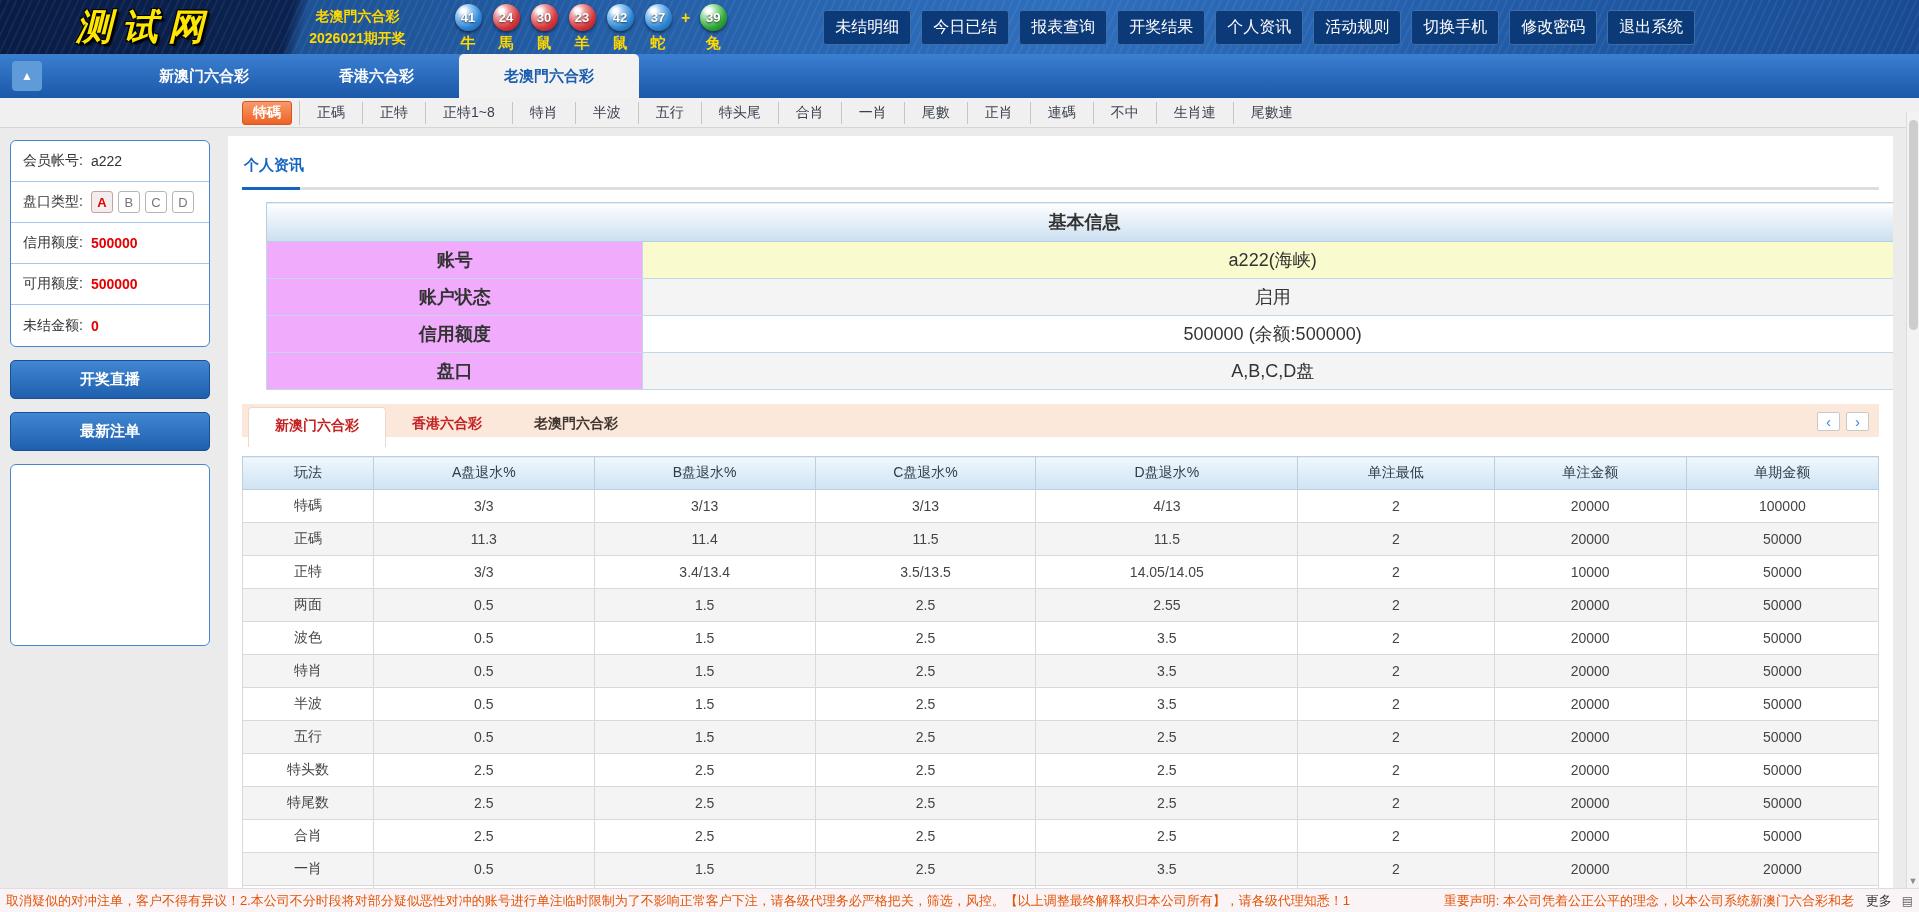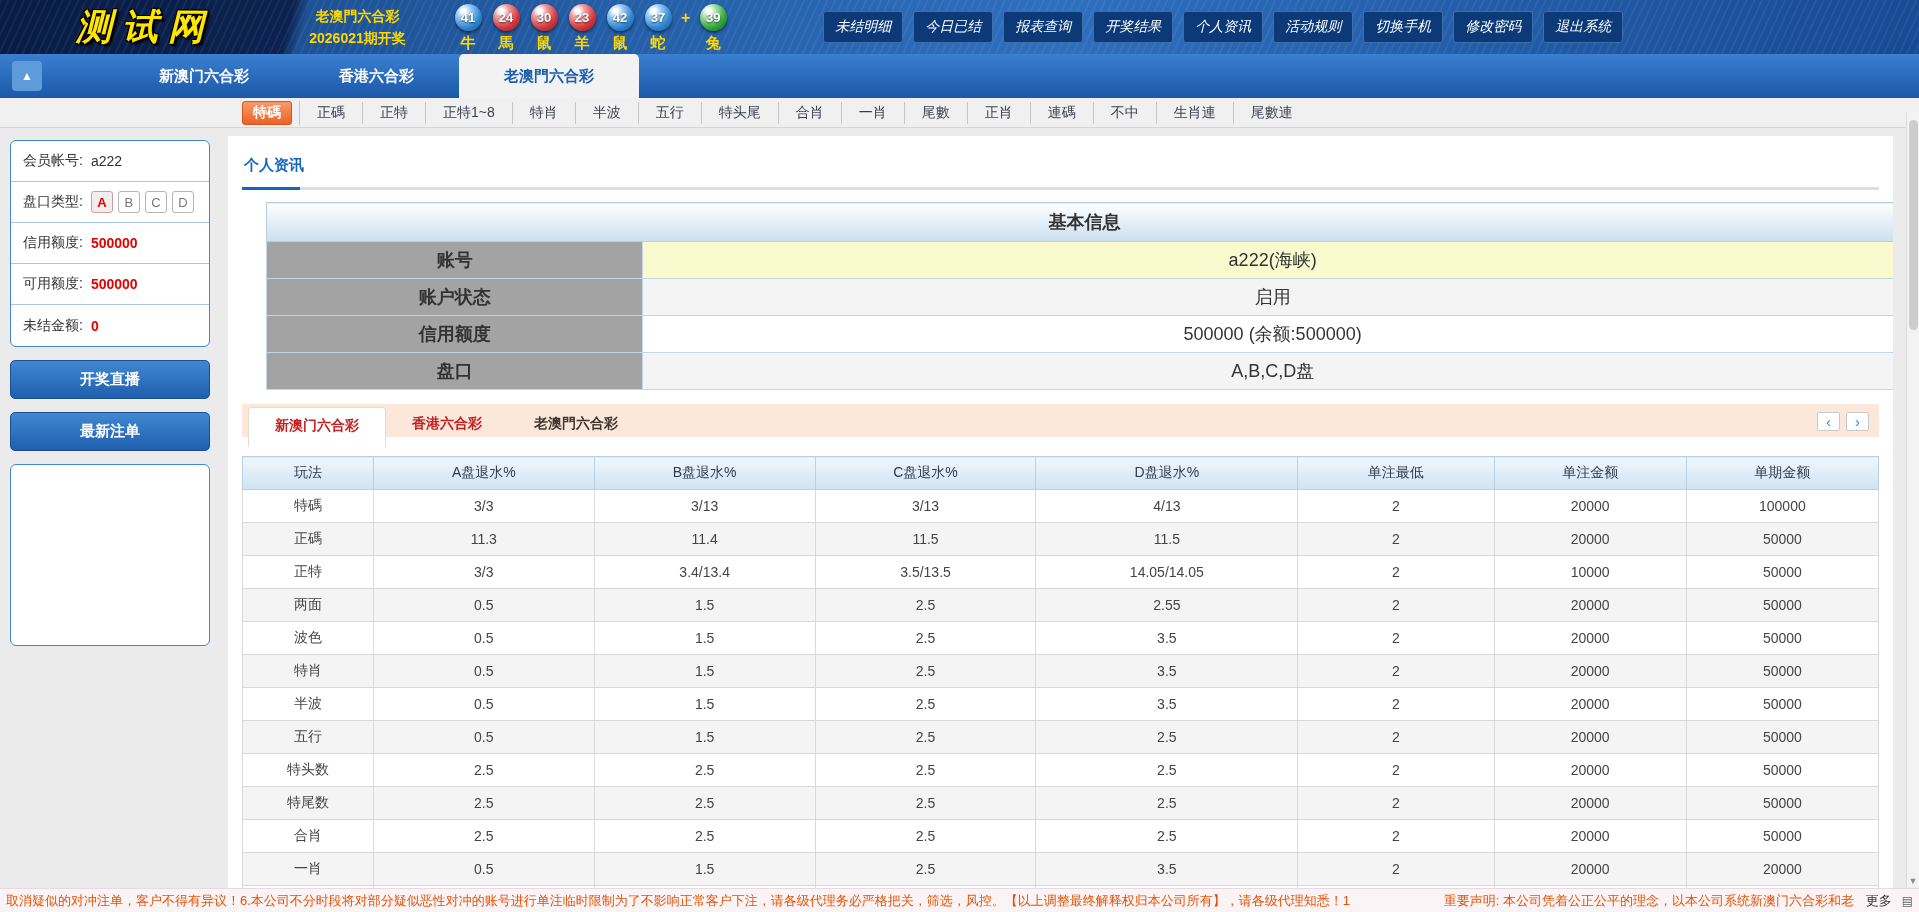--- a/index.html
+++ b/index.html
@@ -19,22 +19,22 @@
   .ball-list { display:flex; align-items:flex-start; gap:8px; margin-left:28px; z-index:2; }
   .ball-wrap { text-align:center; width:30px; }
   .ball { width:27px; height:27px; margin:2px auto 0; border-radius:50%; display:flex; align-items:center; justify-content:center;
     color:#fff; font-size:13px; font-weight:bold; text-shadow:0 1px 2px rgba(0,0,0,.65); box-shadow:0 2px 3px rgba(0,0,0,.5); }
   .ball.blue  { background:radial-gradient(circle at 32% 26%,#ffffff 8%,#9ecdf4 26%,#2f86d4 62%,#14518f); }
   .ball.red   { background:radial-gradient(circle at 32% 26%,#ffffff 8%,#f0a0a2 26%,#d6373c 62%,#8f1418); }
   .ball.green { background:radial-gradient(circle at 32% 26%,#ffffff 8%,#a9e3ad 26%,#2fa838 62%,#14641b); }
   .zodiac { color:#ffd800; font-size:15px; font-weight:bold; margin-top:3px; }
   .plus { color:#ffd800; font-size:16px; font-weight:bold; margin-top:7px; }
   .top-nav { display:flex; gap:10px; margin-left:95px; z-index:2; }
-  .nav-btn { background:#0c3a78; border:1px solid #3e6ea8; border-radius:3px; color:#fff; font-size:14px;
-    padding:6px 11px; white-space:nowrap; cursor:pointer;font-style:italic; }
+  .nav-btn { background:#0c3a78; border:1px solid #3e6ea8; border-radius:3px; color:#fff; font-size:16px;
+    padding:6px 11px; white-space:nowrap; cursor:pointer; }
 
   
   .tabrow { height:44px; background:linear-gradient(180deg,#3b7fd0,#1b58a8); display:flex; align-items:center; position:relative; }
   .collapse-btn { width:30px; height:30px; margin-left:12px; background:#5f9bd8; border-radius:4px; color:#fff;
     font-size:12px; display:flex; align-items:center; justify-content:center; cursor:pointer; }
   .lottery-tabs { display:flex; margin-left:72px; height:100%; align-items:stretch; }
   .ltab { color:#fff; font-size:15px; font-weight:bold; padding:0 45px; display:flex; align-items:center; cursor:pointer; }
   .ltab.active { background:#f2f2f2; color:#1a5cad; border-radius:5px 5px 0 0; }
 
   
@@ -65,21 +65,21 @@
   .main { flex:1; padding:8px 26px 0 10px; overflow:hidden; }
   .panel { background:#fff; height:752px; padding:10px 14px 0; overflow:hidden; }
   .section-title { color:#1565c0; font-size:15px; font-weight:bold; padding:10px 2px 12px; }
   .title-underline { height:3px; background:#dedede; position:relative; }
   .title-underline::before { content:''; position:absolute; left:0; top:0; width:58px; height:3px; background:#1565c0; }
 
   table { border-collapse:collapse; width:100%; }
   .info-table { margin-top:12px; font-size:18px;margin-left:24px; }
   .info-table th { background:linear-gradient(180deg,#fefefe,#cbdff0); border:1px solid #b7cfe4; padding:7px; font-weight:bold; color:#333; }
   .info-table td { border:1px solid #c3d7ea; padding:6px; text-align:center; color:#333; height:30px; }
-  td.info-label { width:23%; background:#a3a3a3; font-weight:bold; }
+  td.info-label { width:23%; background:#f0abfc; font-weight:bold; }
   td.info-value.yellow { background:#f9facd; }
   td.info-value.gray { background:#f4f4f4; }
 
   .rate-strip { margin-top:14px; height:52px; position:relative; padding:3px 0 0 6px; display:flex; align-items:flex-start;
     background:linear-gradient(180deg,#fbe8db 0,#fbe8db 33px,#ffffff 33px); }
   .rtab { font-size:14px; font-weight:bold; padding:8px 26px; color:#c32222; cursor:pointer; }
   .rtab.active { background:#fff; border:1px solid #ecd9cb; border-bottom:none; border-radius:4px 4px 0 0; padding:9px 26px 12px; }
   .rtab.dark { color:#40362f; }
   .pager { position:absolute; right:10px; top:8px; display:flex; gap:6px; }
   .pager-btn { width:23px; height:19px; border:1px solid #c9c9c9; background:#fff; color:#3a84d8; font-size:15px; line-height:15px;
@@ -462,21 +462,21 @@
                 <td>20000</td>
               </tr>
             </tbody>
         </table>
       </div>
     </div>
   </div>
 
   <div class="footer">
     <div class="notice-wrap">
-      <span>取消疑似的对冲注单，客户不得有异议！6.本公司不分时段将对部分疑似恶性对冲的账号进行单注临时限制为了不影响正常客户下注，请各级代理务必严格把关，筛选，风控。【以上调整最终解释权归本公司所有】，请各级代理知悉！1</span>
+      <span>取消疑似的对冲注单，客户不得有异议！2.本公司不分时段将对部分疑似恶性对冲的账号进行单注临时限制为了不影响正常客户下注，请各级代理务必严格把关，筛选，风控。【以上调整最终解释权归本公司所有】，请各级代理知悉！1</span>
       <span class="notice-part2">重要声明: 本公司凭着公正公平的理念，以本公司系统新澳门六合彩和老澳门六合彩以系统开奖结果为准</span>
     </div>
     <div class="more">
       <span>更多</span>
       <span class="more-ico">▤</span>
     </div>
   </div>
 
   <div class="scrollbar">
     <div class="scroll-thumb"></div>

